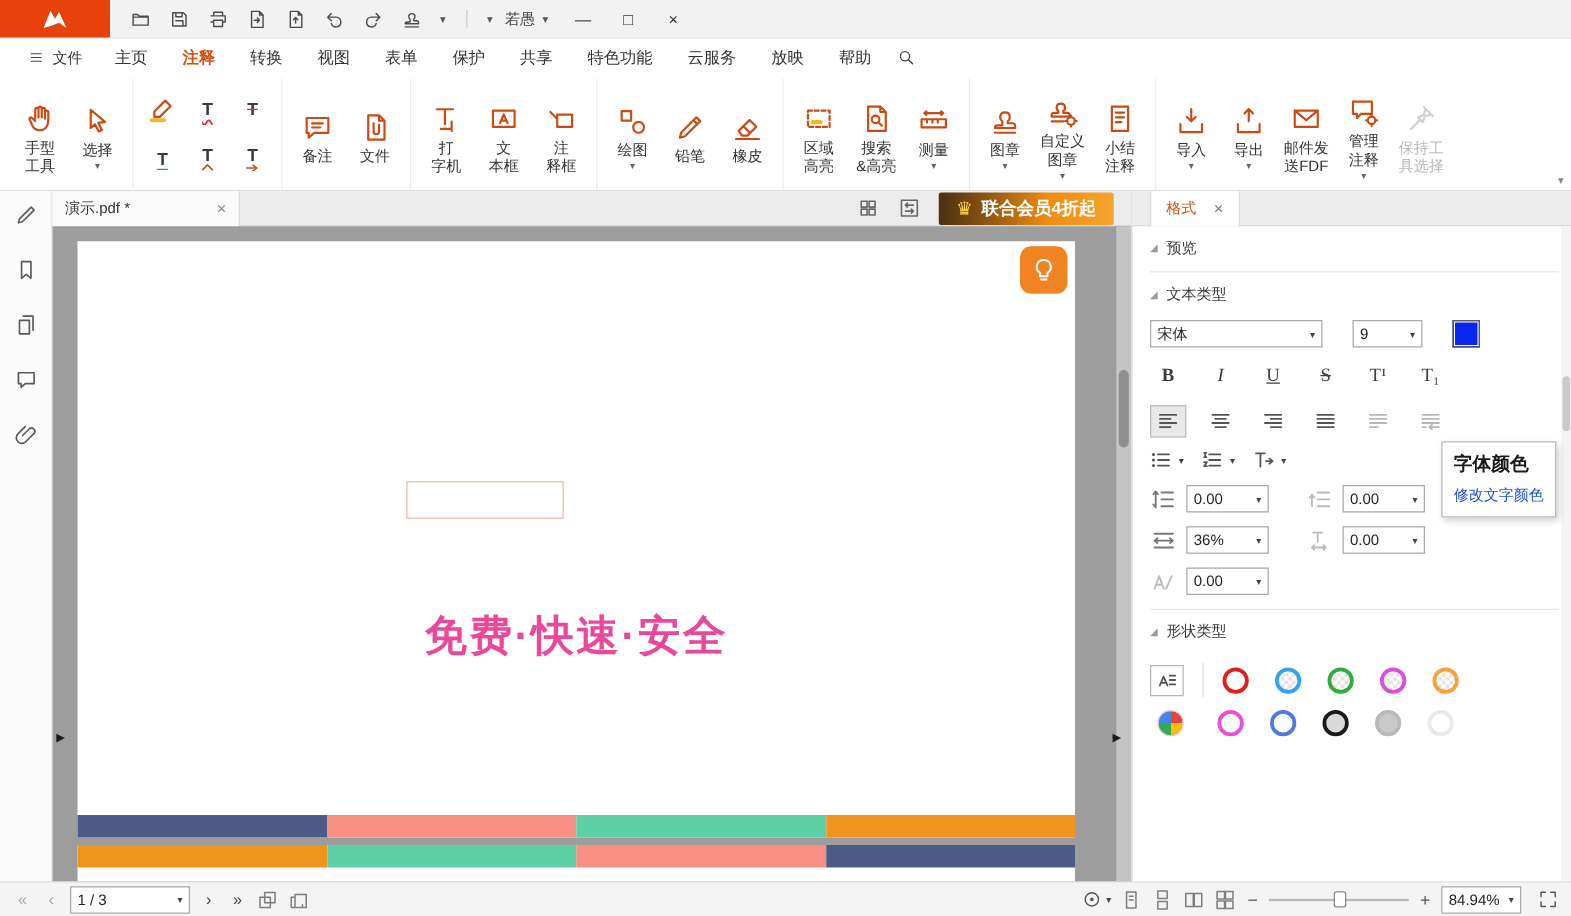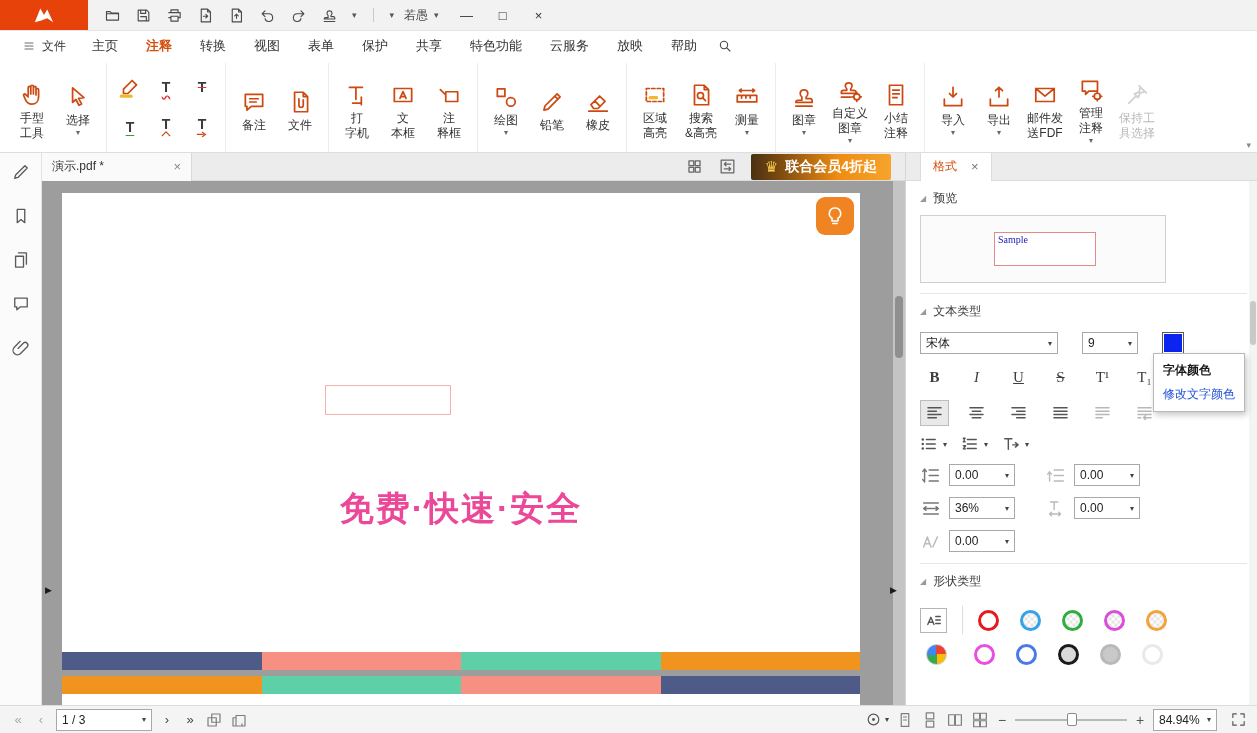--- a/index.html
+++ b/index.html
@@ -116,21 +116,21 @@
 .shdiv{width:1px;height:28px;background:#ddd;margin:0 15px}
 .ring{width:21px;height:21px;border-radius:50%;border:3px solid #999;background:#fff;margin-right:21px}
 .ring.checker{background:repeating-conic-gradient(#e4e4e4 0% 25%,#fff 0% 50%) 50%/6px 6px}
 .ball{width:21px;height:21px;border-radius:50%;margin-right:21px;border:1px solid #ccc;
   background:conic-gradient(#ea4335 0 25%,#fbbc05 0 50%,#34a853 0 75%,#4285f4 0 100%)}
 .ball{margin-left:6px;margin-right:27px}
 .pscroll{position:absolute;right:0;top:0;bottom:0;width:8px;background:#f4f4f4}
 .pthumb{position:absolute;left:1px;right:1px;top:120px;height:44px;background:#c9c9c9;border-radius:3px}
 .tooltip{position:absolute;left:247px;top:200px;width:92px;background:#fff;border:1px solid #b8b8b8;
   box-shadow:2px 3px 6px rgba(0,0,0,.22);padding:8px 9px;z-index:30}
-.tt-title{font-size:12px;color:#1a1a1a;font-weight:bold}
+.tt-title{font-size:15px;color:#1a1a1a;font-weight:bold}
 .tt-desc{font-size:12px;color:#1d4ed8;margin-top:7px;white-space:nowrap}
 
 .statusbar{flex:0 0 28px;background:#f4f4f4;border-top:1px solid #dcdcdc;display:flex;align-items:center;padding:0 10px;gap:7px;font-size:12px;color:#444}
 .nav{width:16px;text-align:center;font-size:13px;color:#a8a8a8}
 .nav.on{color:#444}
 .stic{width:18px;height:18px;color:#7d7d7d}
 .stspacer{flex:1}
 .viewmode{display:flex;align-items:center;gap:3px;color:#555}
 .viewmode svg{width:17px;height:17px}
 .zoomsym{font-size:14px;color:#555;width:12px;text-align:center}
@@ -540,25 +540,20 @@
           <span class="flabel">格式</span>
           <span class="fclose">×</span>
         </div>
       </div>
       <div class="panel">
 
         <div class="sect">
           <div class="sect-head">
             <span class="tri">◢</span>
             <span>预览</span>
-          </div>
-          <div class="previewbox">
-            <div class="samplebox">
-              <span class="sampletext">Sample</span>
-            </div>
           </div>
         </div>
 
         <div class="sect bordered">
           <div class="sect-head">
             <span class="tri">◢</span>
             <span>文本类型</span>
           </div>
           <div class="fontrow">
             <div class="combo w138">

